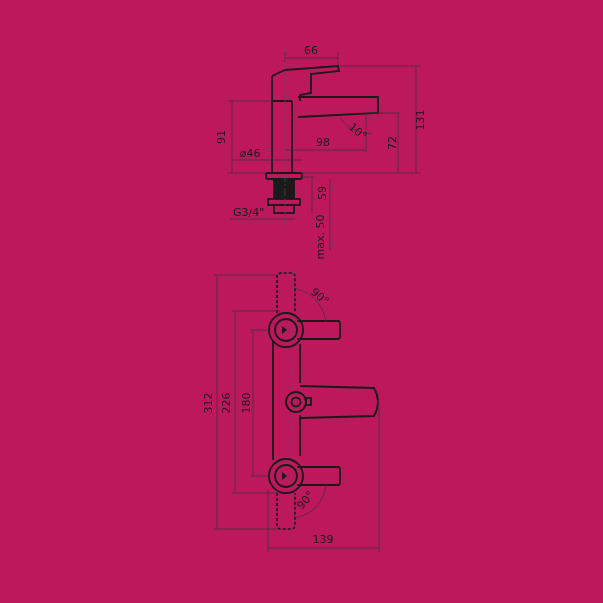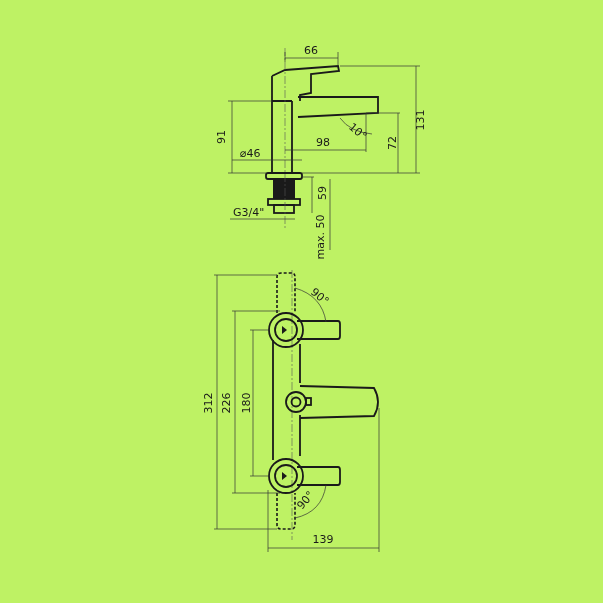--- a/index.html
+++ b/index.html
@@ -1,16 +1,16 @@
 <!DOCTYPE html>
 <html><head>
 <meta charset="utf-8">
 <style>
   html,body{margin:0;padding:0;background:#fff;}
-  #canvas{width:603px;height:603px;position:relative;background:#bef264;overflow:hidden;}
+  #canvas{width:603px;height:603px;position:relative;background:#be185d;overflow:hidden;}
   svg{position:absolute;left:0;top:0;}
   .lbl{font-family:"DejaVu Sans",sans-serif;font-size:11px;fill:#1a1a1a;}
   .thick{stroke:#1a1a1a;stroke-width:1.8;fill:none;}
   .thin{stroke:#333;stroke-width:0.7;fill:none;}
   .center{stroke:#555;stroke-width:0.6;fill:none;stroke-dasharray:8 2 2 2;}
   .dash{stroke:#1a1a1a;stroke-width:1.6;fill:none;stroke-dasharray:3 2;}
 </style>
 </head>
 <body>
 

